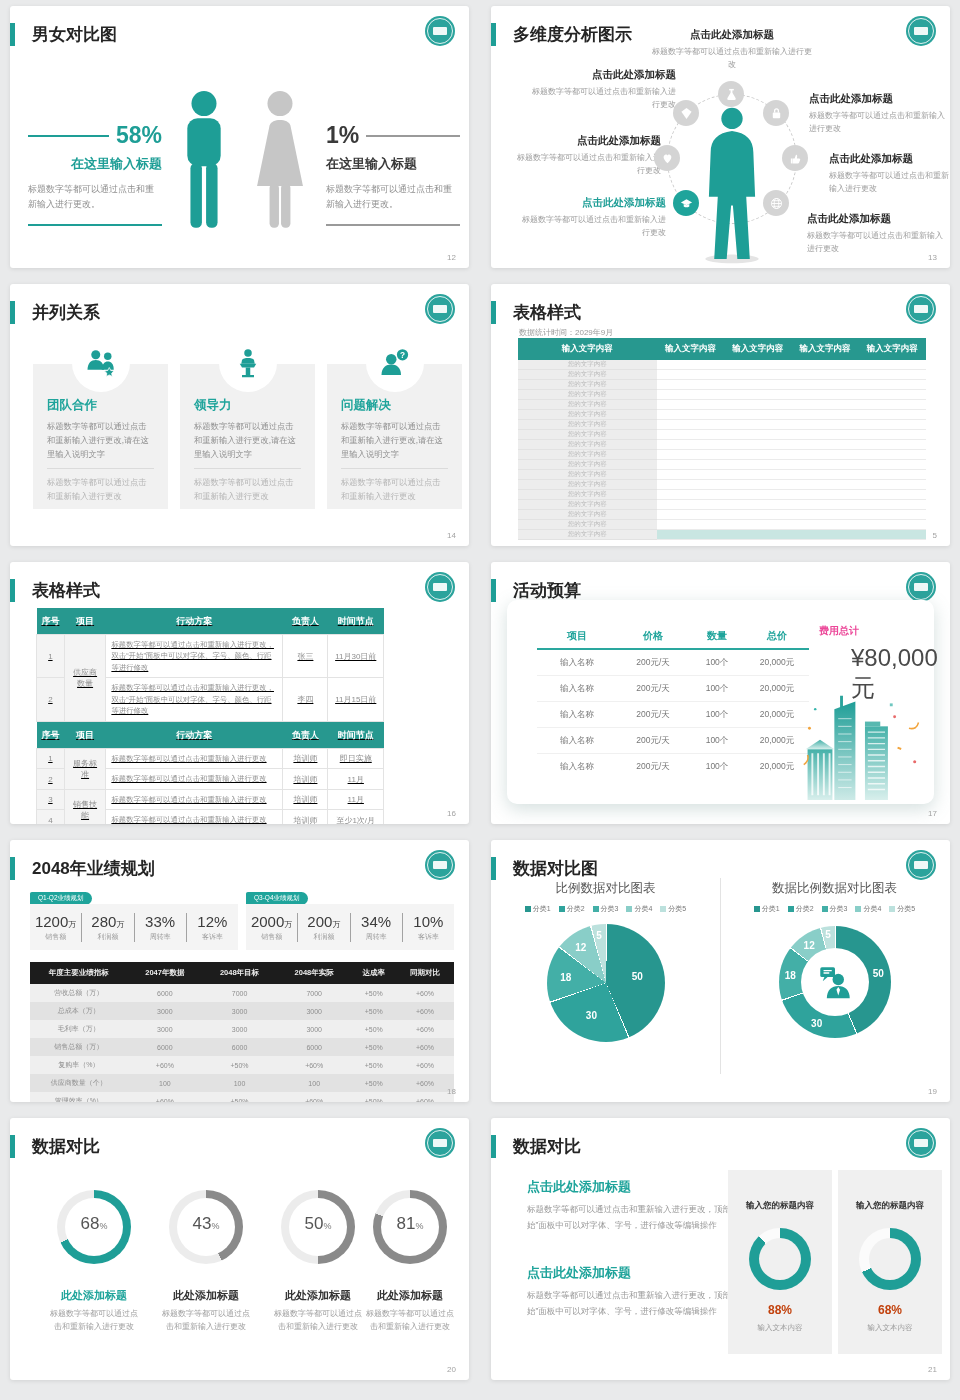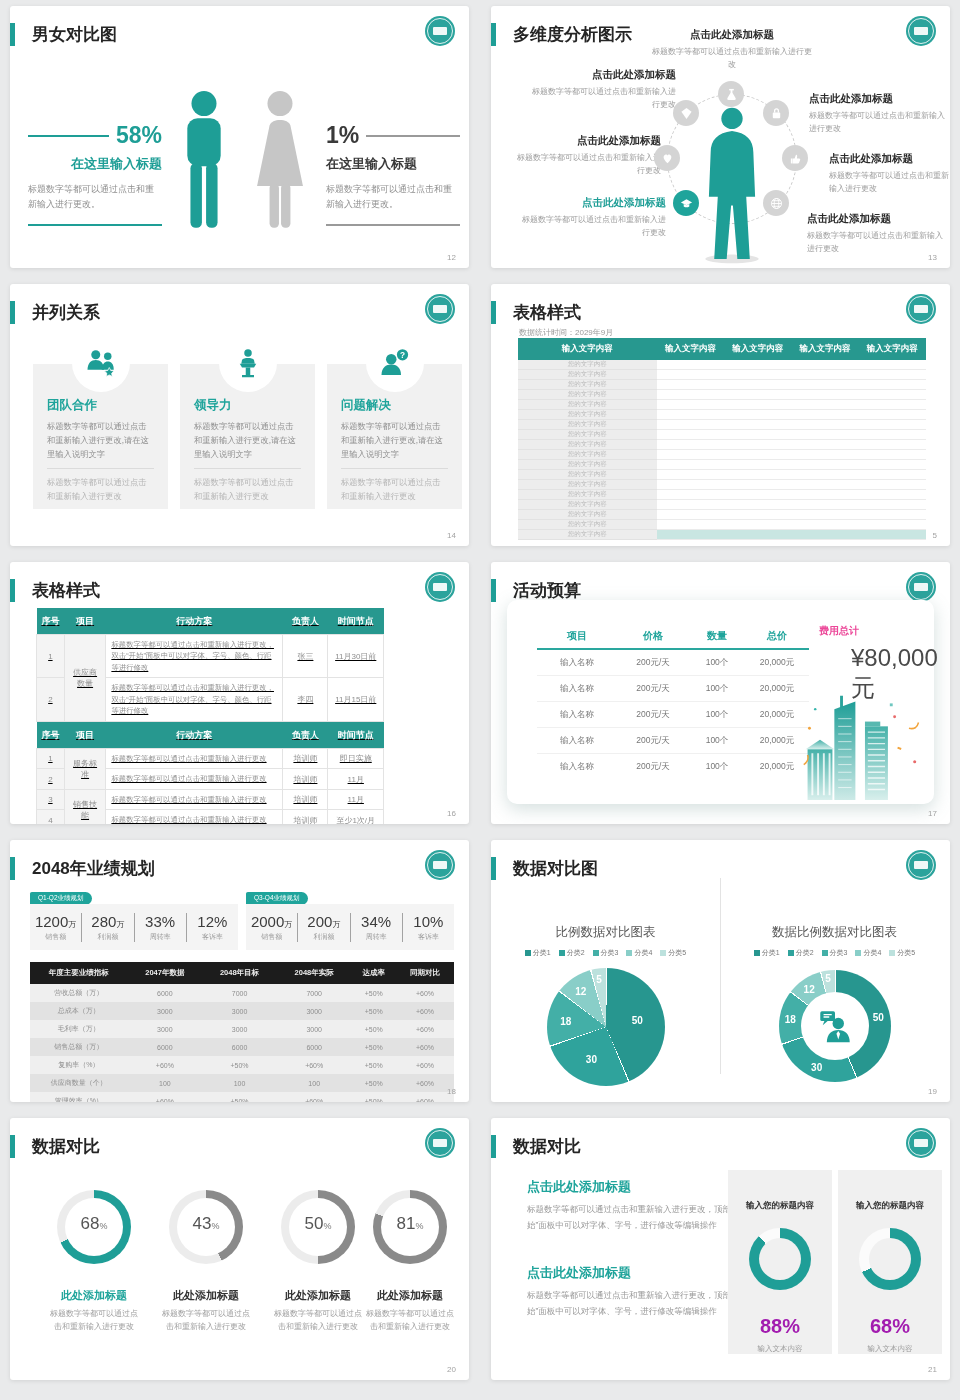--- a/index.html
+++ b/index.html
@@ -109,21 +109,21 @@
   .sl{font-size:7px;color:#9A9A9A;margin-top:2px;}
   .s18-table{position:absolute;left:20px;top:122px;width:424px;border-collapse:collapse;text-align:center;}
   .s18-table th{background:#1C1C1C;color:#EDEDED;font-size:7.5px;height:20px;font-weight:bold;}
   .s18-table th:first-child{width:23%;}
   .s18-table td{font-size:7px;color:#8F8F8F;height:16px;}
   .s18-table tr:nth-child(odd) td{background:#EFEFEF;}
   .s18-table tr:nth-child(even) td{background:#E2E2E2;}
 
   
   .vline{position:absolute;left:229px;top:38px;bottom:28px;width:1px;background:#E3E3E3;}
-  .chart-block{position:absolute;top:40px;width:229px;margin-top:44px;}
+  .chart-block{position:absolute;top:40px;width:229px;}
   .cb-l{left:0;} .cb-r{left:229px;}
   .c-title{text-align:center;font-size:12.5px;color:#555;}
   .legend{display:flex;justify-content:center;gap:8px;margin-top:7px;font-size:7px;
     color:#777;align-items:center;}
   .lg-it{display:flex;align-items:center;gap:2px;}
   .lg-sq{width:6px;height:6px;display:inline-block;}
   .pie{position:relative;width:118px;height:118px;border-radius:50%;margin:10px auto 0;}
   .donut{position:relative;width:112px;height:112px;border-radius:50%;margin:12px auto 0;}
   .hole{position:absolute;inset:22px;background:#fff;border-radius:50%;
     display:flex;align-items:center;justify-content:center;}
@@ -144,21 +144,21 @@
   
   .s21-block{position:absolute;left:36px;width:218px;}
   .b1{top:60px;} .b2{top:146px;}
   .bt{font-size:13px;font-weight:bold;color:#1FA49B;}
   .bb{margin-top:6px;font-size:8.5px;color:#999;line-height:1.85;}
   .s21-card{position:absolute;top:52px;width:104px;height:184px;background:#F0F0F0;text-align:center;}
   .cc1{left:237px;} .cc2{left:347px;}
   .ct{margin-top:30px;font-size:8.5px;font-weight:bold;color:#333;padding:0 6px;}
   .cdonut{width:62px;height:62px;border-radius:50%;margin:16px auto 0;position:relative;}
   .hole2{position:absolute;inset:10px;border-radius:50%;background:#F0F0F0;}
-  .cpct{margin-top:25px;font-size:20px;font-weight:bold;color:#a21caf;}
+  .cpct{margin-top:13px;font-size:12px;font-weight:bold;color:#c2410c;}
   .ccap{margin-top:6px;font-size:7.5px;color:#999;}
 </style>
 </head>
 <body>
 
 <div class="grid">
 
   <div class="slide">
     <div class="accent"></div>
     <div class="sl-title">男女对比图</div>

